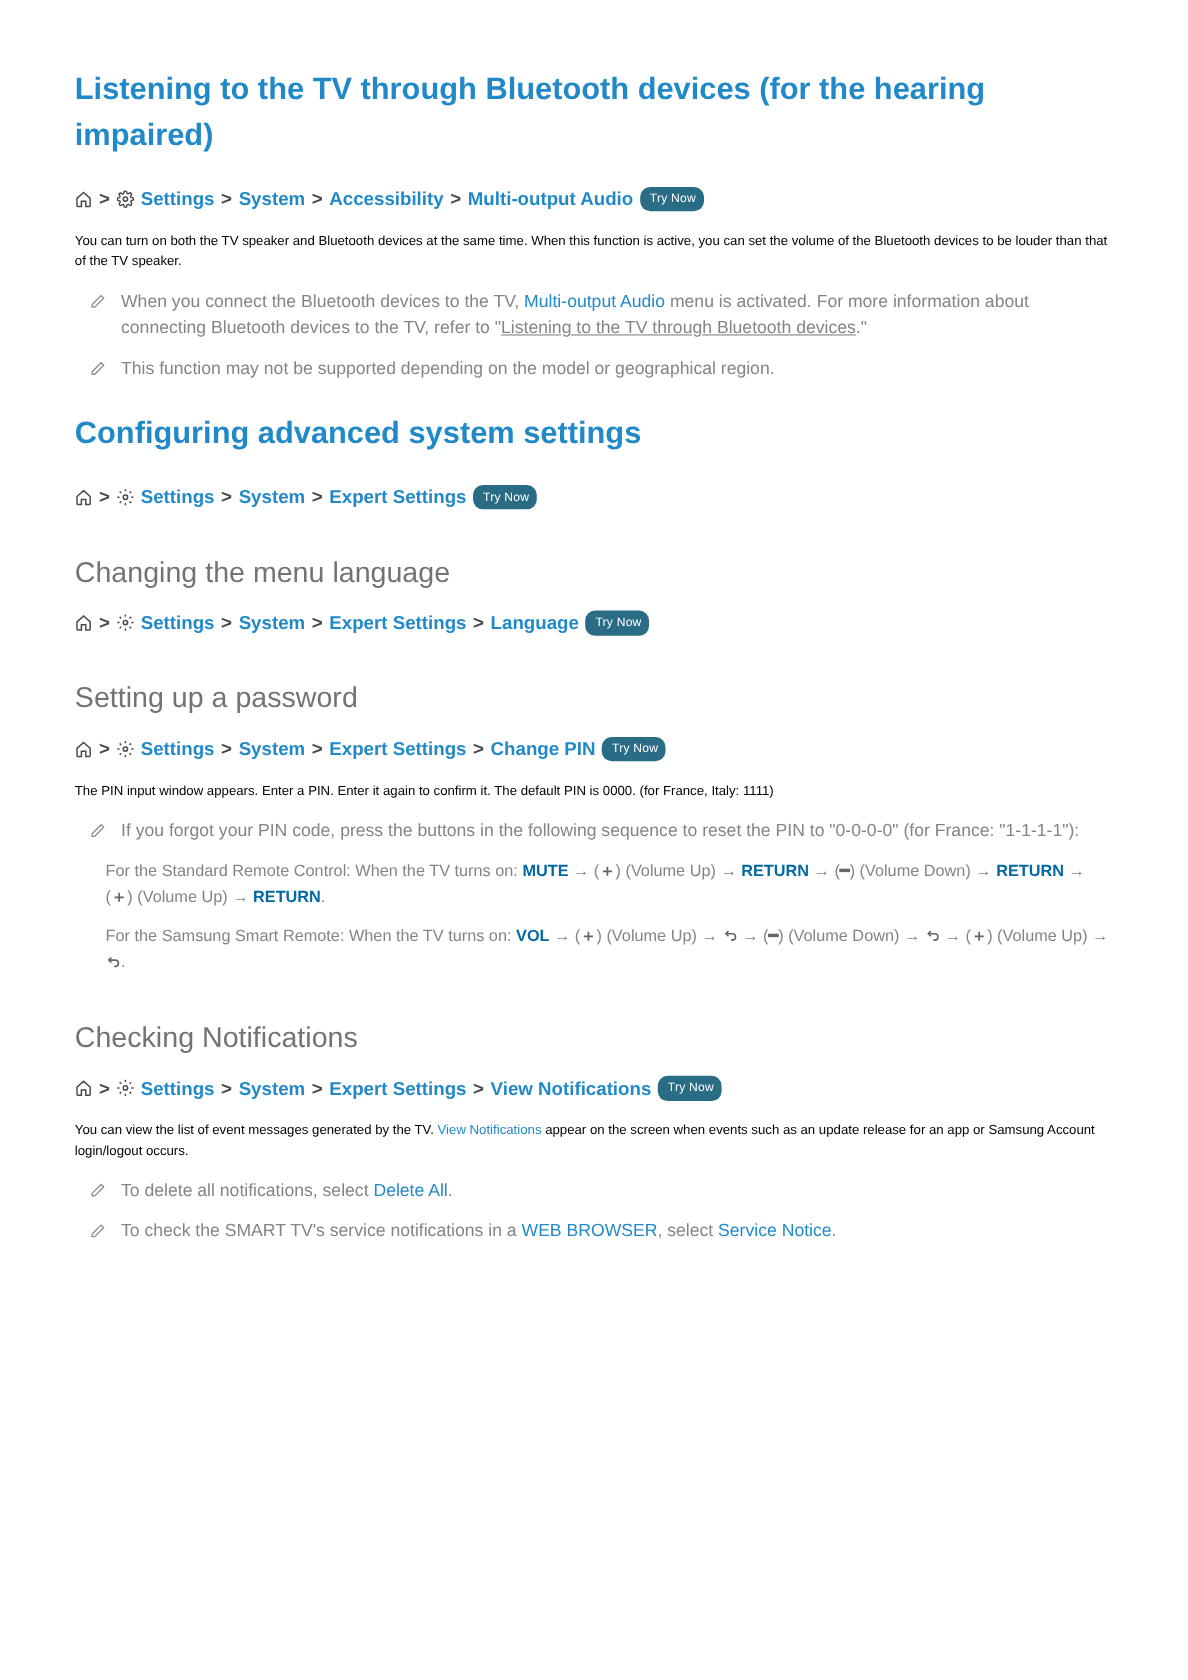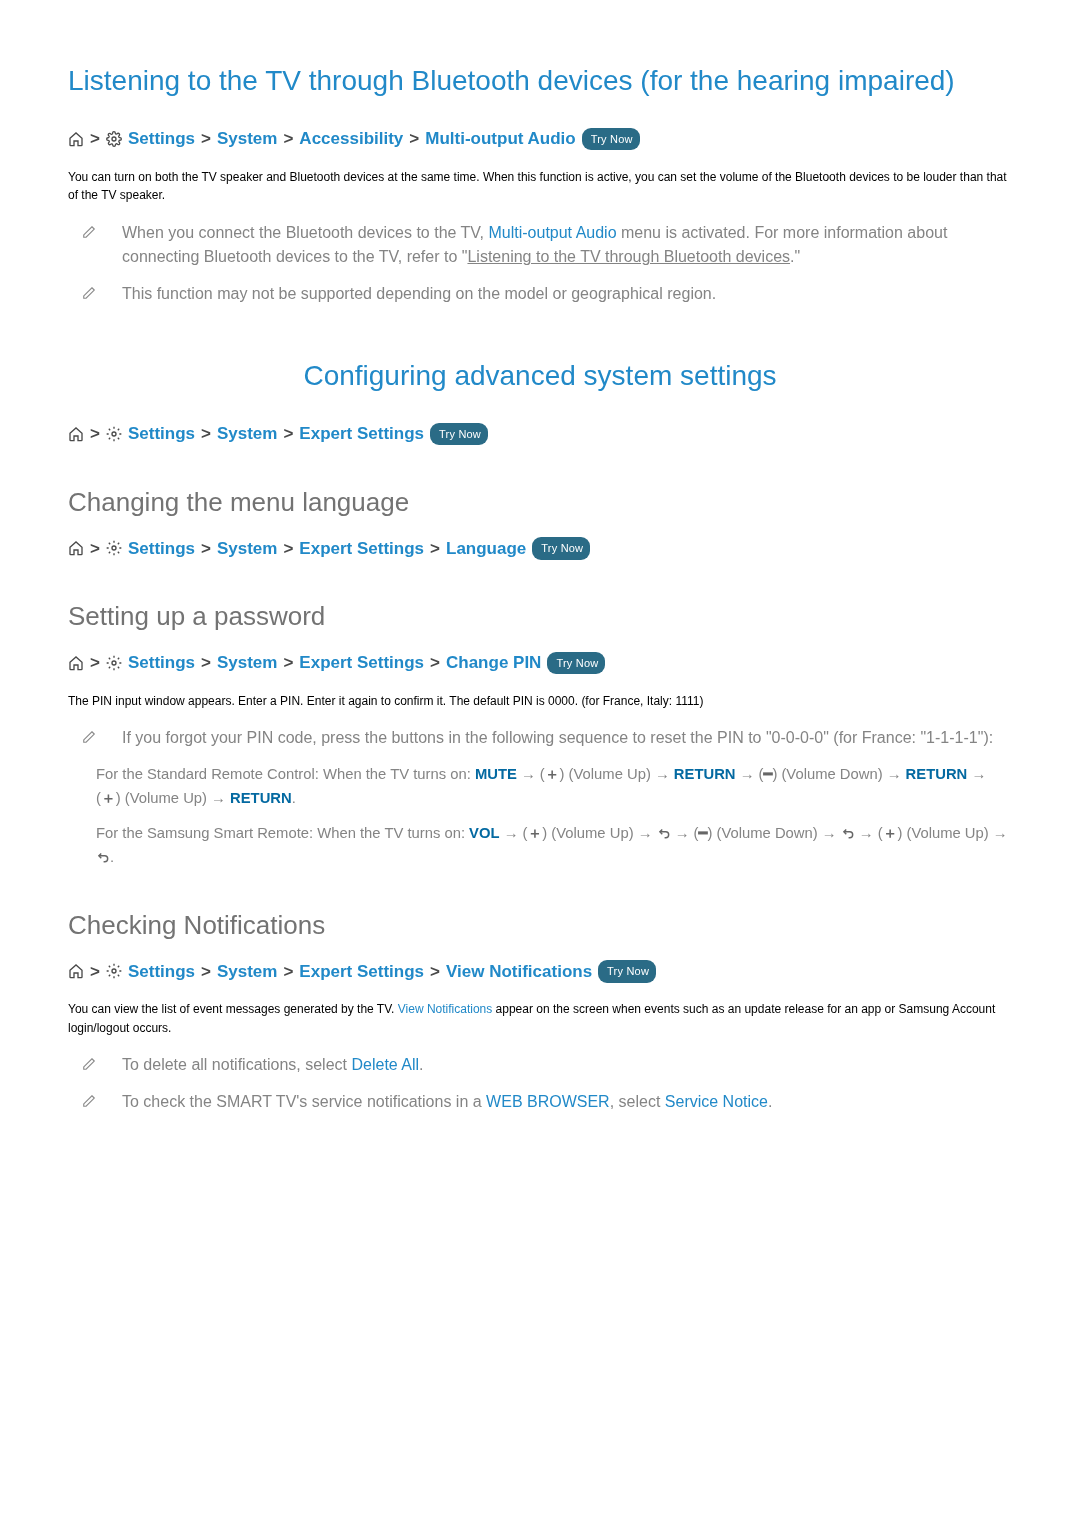--- a/index.html
+++ b/index.html
@@ -7,21 +7,21 @@
     font-family: -apple-system, BlinkMacSystemFont, "Segoe UI", Arial, sans-serif;
     background: #fff;
     padding: 60px 68px;
     width: 1080px;
     color: #000;
     line-height: 1.5;
   }
   .h2 {
     color: #2189c8;
     font-size: 28px;
-    font-weight: 400;
+    font-weight: 700;
     margin-bottom: 24px;
   }
   .h3 {
     color: #737373;
     font-size: 26px;
     font-weight: 400;
     margin-top: 36px;
     margin-bottom: 14px;
   }
   .breadcrumb {
@@ -48,21 +48,21 @@
     letter-spacing: 0.2px;
   }
   .para {
     font-size: 12px;
     color: #000;
     margin-bottom: 16px;
     line-height: 1.55;
   }
   .note {
     display: flex;
-    gap: 26px;
+    gap: 14px;
     margin: 8px 0 12px 0;
     padding-left: 14px;
   }
   .note-icon { flex-shrink: 0; padding-top: 4px; }
   .note-text {
     font-size: 16px;
     color: #848484;
     line-height: 1.55;
   }
   .note-text .inline-link { color: #2189c8; }
@@ -75,21 +75,21 @@
     margin-top: 12px;
     margin-bottom: 12px;
   }
   .sub-block .kw { color: #0369a1; font-weight: bold; }
   .inline-link2 { color: #2189c8; }
   .glyph-plus, .glyph-minus, .glyph-back {
     font-weight: 700;
     color: #666;
   }
   svg { display: block; }
-  .section-gap { margin-top: 48px; text-align: center; }
+  .section-gap { margin-top: 24px; }
 </style>
 </head>
 <body>
 
 <div>
   <h2 class="h2">Listening to the TV through Bluetooth devices (for the hearing impaired)</h2>
   <div class="breadcrumb">
     <span class="icon-home">
       <svg width="16" height="16" viewBox="0 0 24 24" fill="none" stroke="#4a4a4a" stroke-width="2">
           <path d="M3 11l9-8 9 8v10a1 1 0 0 1-1 1h-5v-7h-6v7H4a1 1 0 0 1-1-1z"></path>

